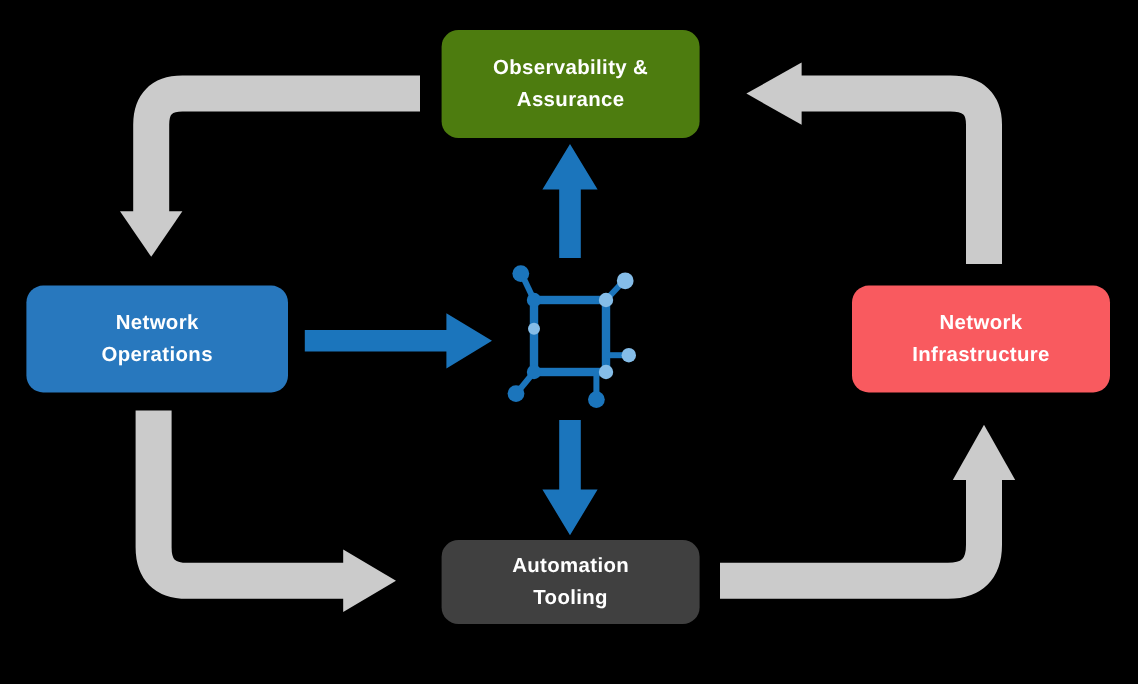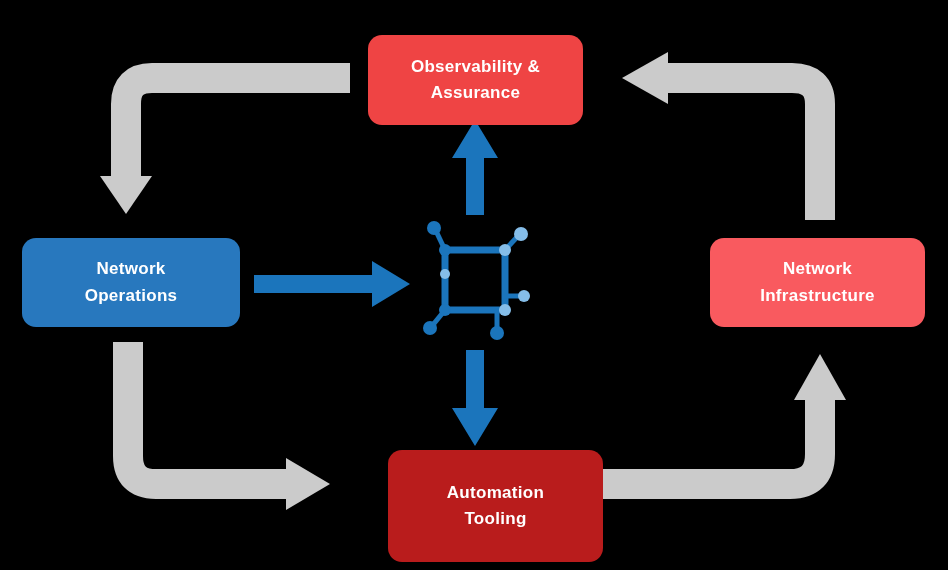--- a/index.html
+++ b/index.html
@@ -32,24 +32,24 @@
     display: flex;
     align-items: center;
     justify-content: center;
     text-align: center;
     font-size: 17px;
     font-weight: 600;
     letter-spacing: 0.3px;
     line-height: 1.55;
     white-space: pre-line;
   }
-  #node-observability   { left: 368px; top:  35px; width: 215px; height: 90px; background: #ef4444; }
+  #node-observability   { left: 368px; top:  25px; width: 215px; height: 90px; background: #4d7c0f; }
   #node-operations      { left:  22px; top: 238px; width: 218px; height: 89px; background: #2878BE; }
   #node-infrastructure  { left: 710px; top: 238px; width: 215px; height: 89px; background: #F95A5F; }
-  #node-automation      { left: 388px; top: 450px; width: 215px; height: 112px; background: #b91c1c; }
+  #node-automation      { left: 368px; top: 450px; width: 215px; height: 70px; background: #404040; }
 
   .gray-arrow path {
     fill: none;
     stroke: #CBCBCB;
     stroke-width: 30;
   }
   .gray-arrow polygon {
     fill: #CBCBCB;
   }
   .blue-arrow polygon {

